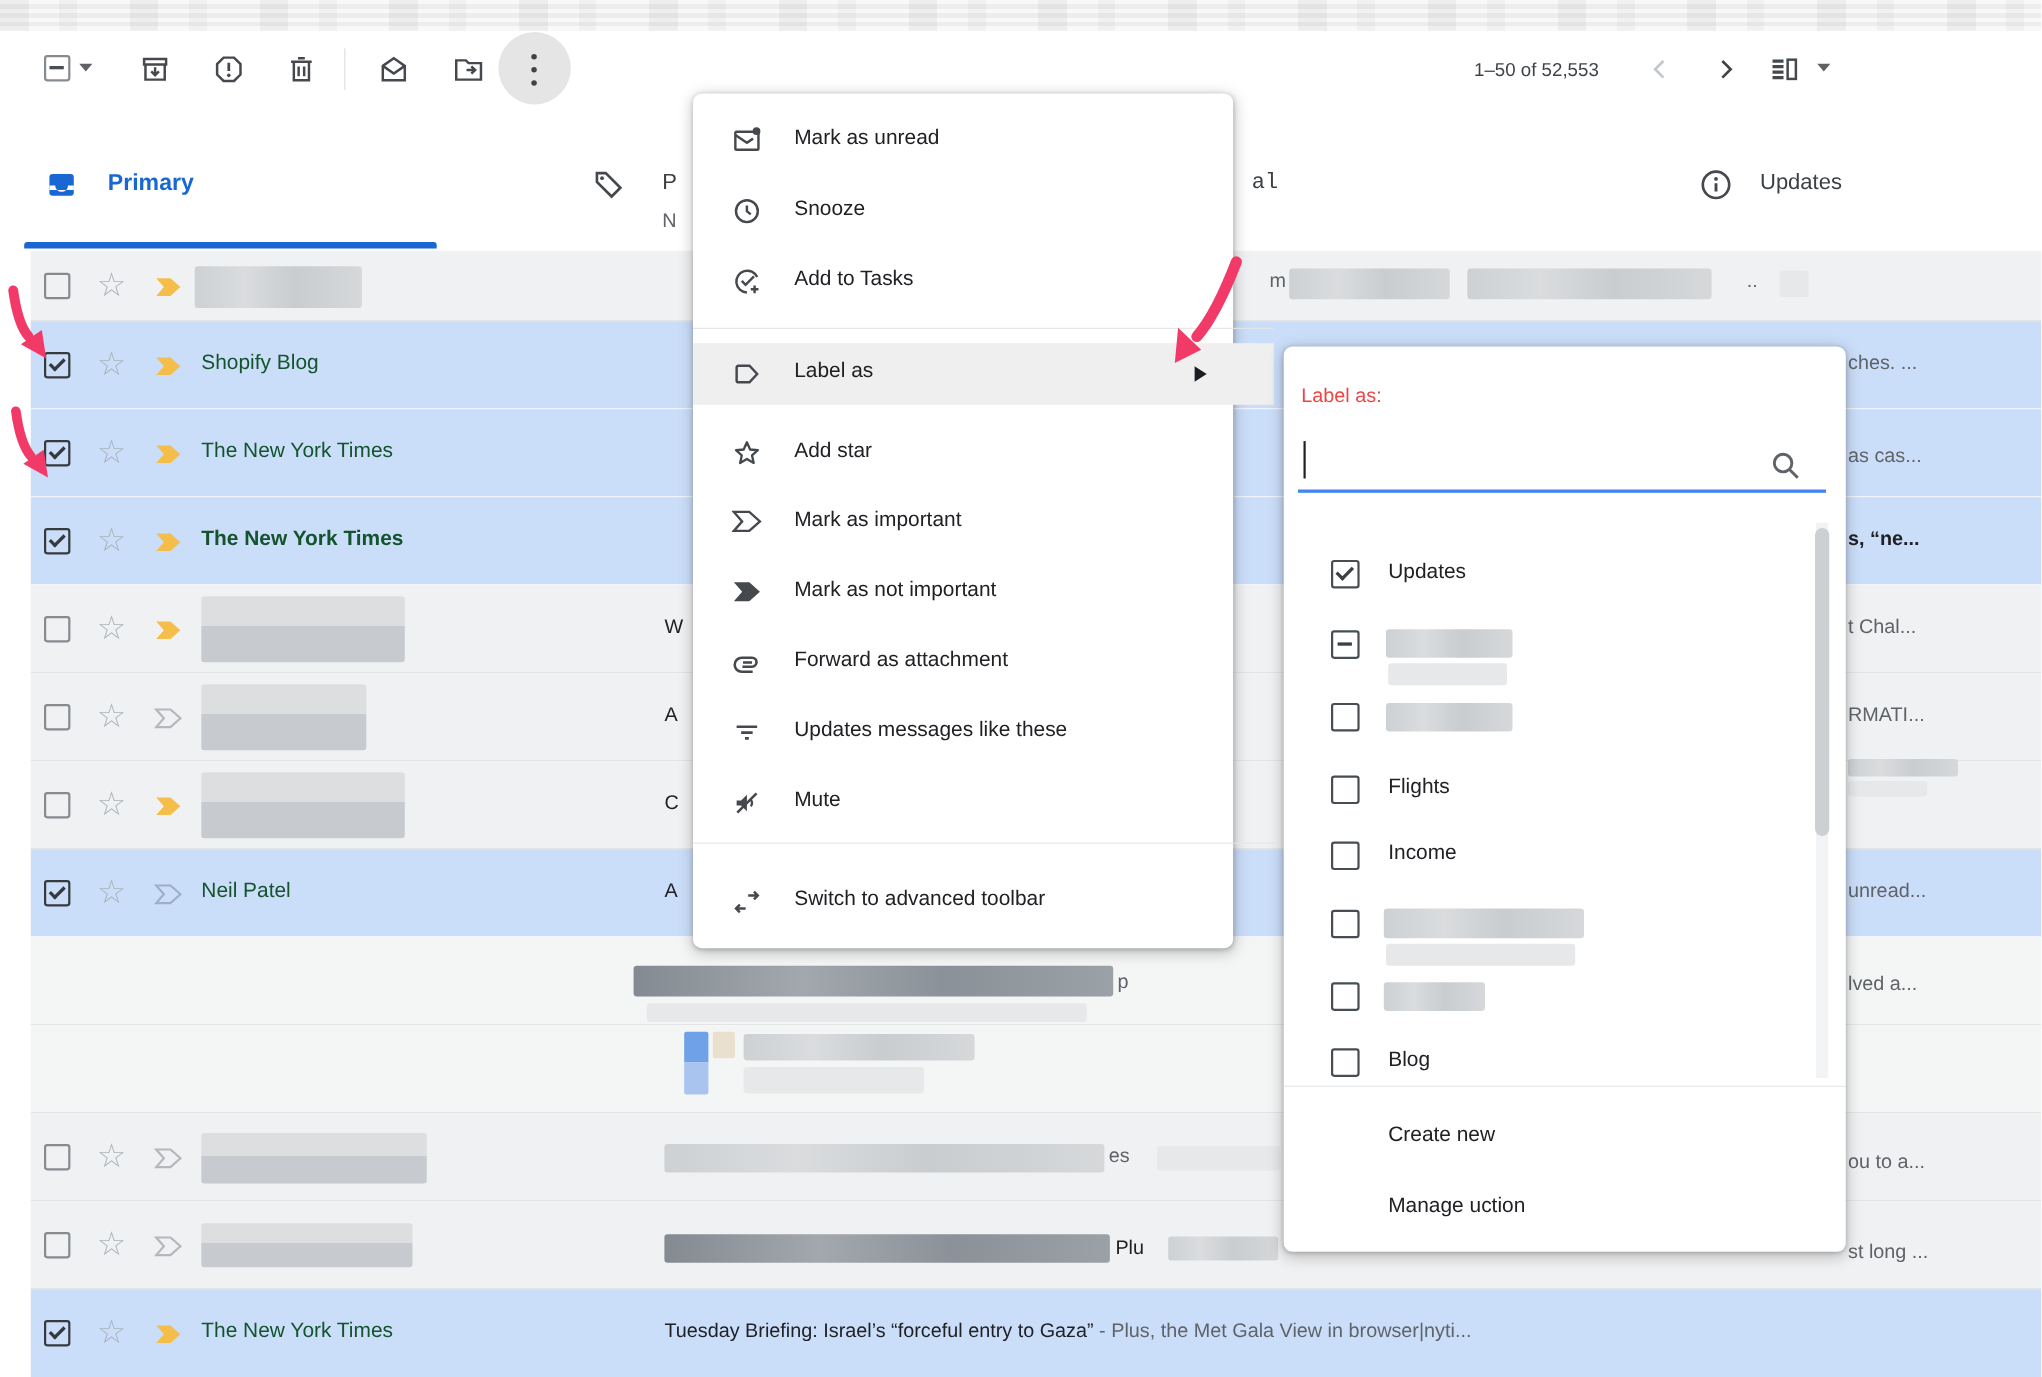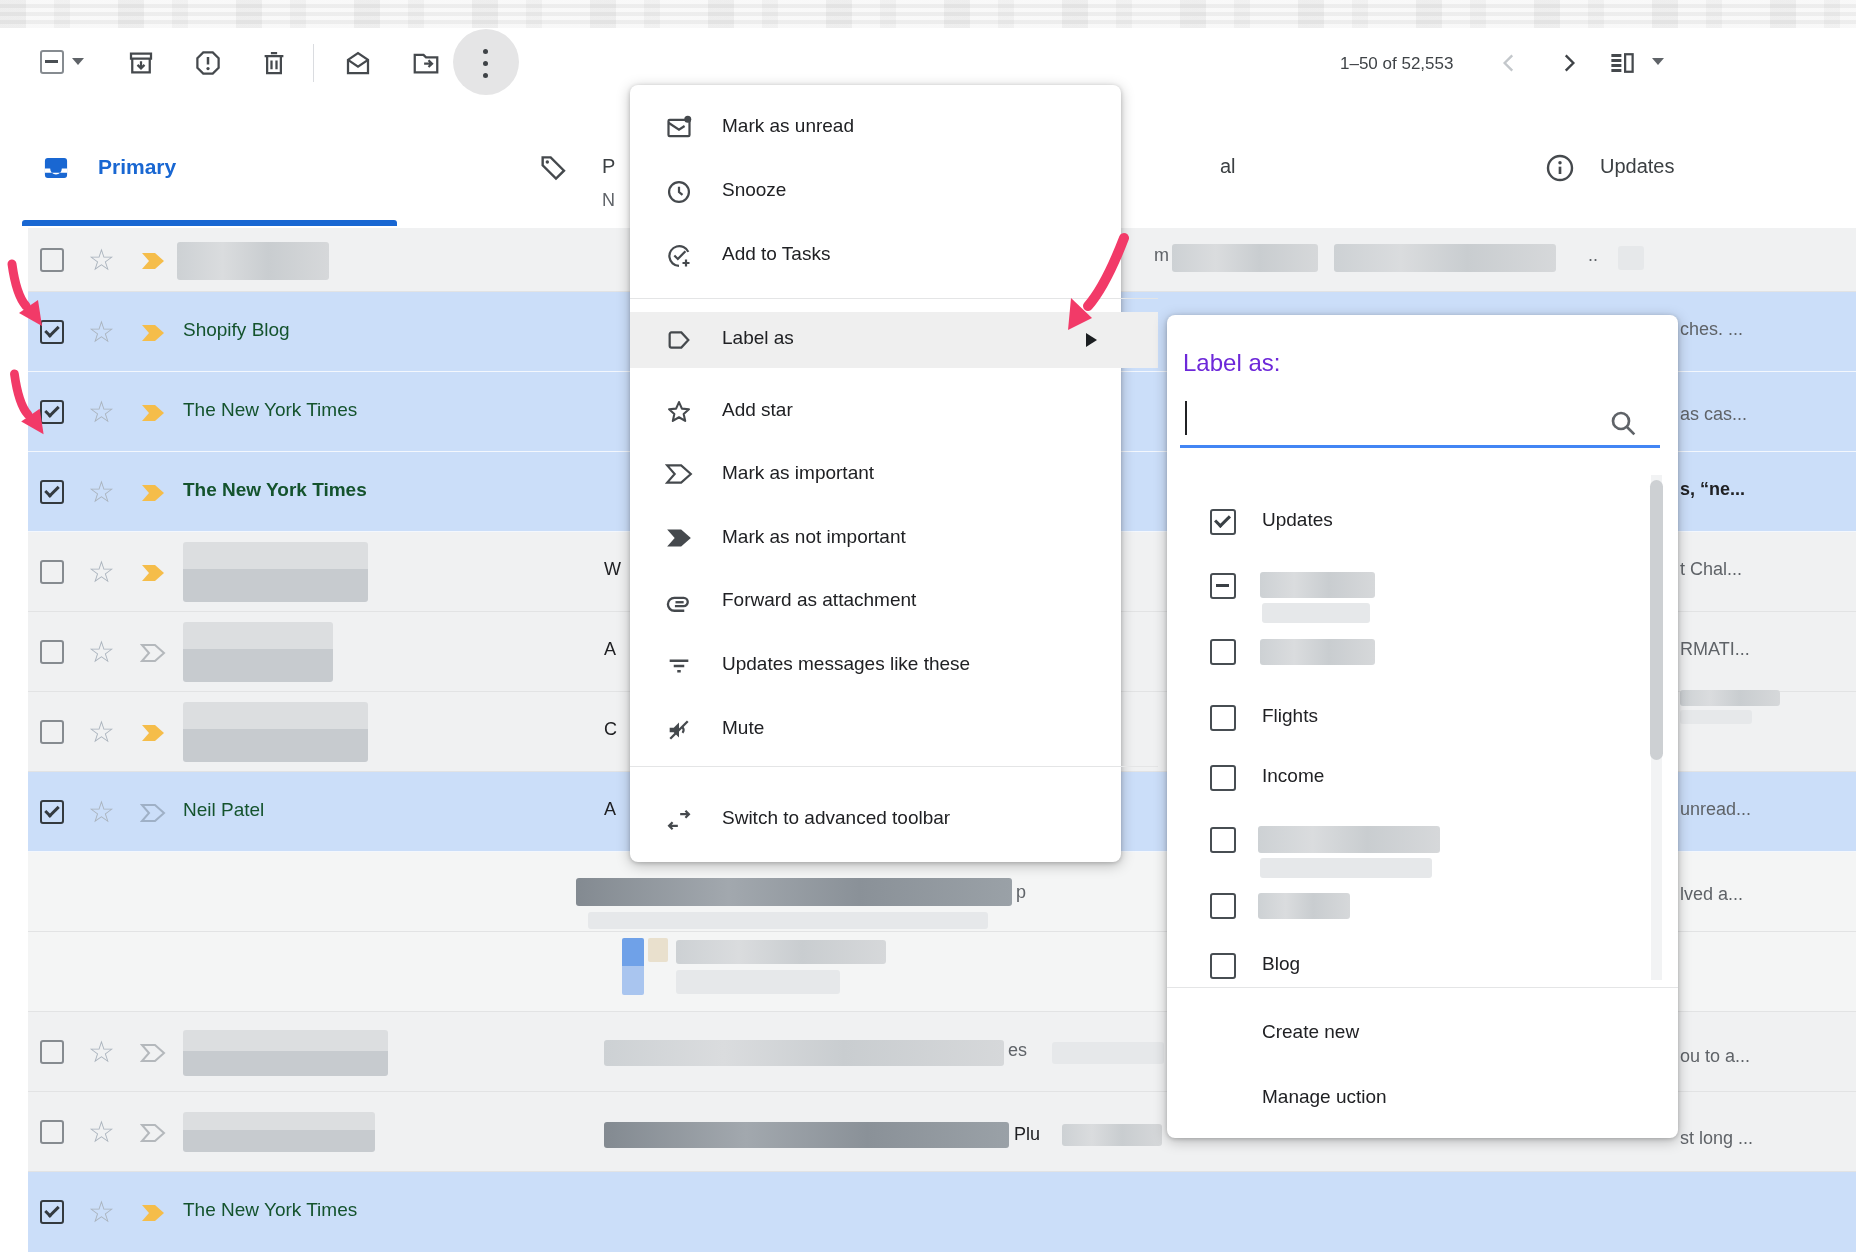--- a/index.html
+++ b/index.html
@@ -38,21 +38,21 @@
   .blur{border-radius:3px;background:linear-gradient(90deg,#cdd1d4,#dadcde 30%,#c9cdd0 60%,#d6d8da);}
   .blur.two{background:linear-gradient(180deg,#dcdee0 0 45%,#c7cbcf 45% 100%);}
   .blur.dark{background:linear-gradient(90deg,#838a91,#a2a8ae 35%,#8a9198 65%,#9aa1a7);}
   .blur.light{background:#e6e8ea;}
   
   .panel{background:#fff;border-radius:8px;box-shadow:0 3px 14px rgba(0,0,0,.25),0 1px 4px rgba(0,0,0,.18);}
   .mi-label{font-size:19px;color:#202124;white-space:nowrap;}
   .menu-divider{left:0;width:528px;height:1px;background:#e4e5e6;}
   .hl{left:0;width:528px;height:56px;background:#efefef;}
   .tri{width:0;height:0;border-left:11px solid #1b1e21;border-top:7px solid transparent;border-bottom:7px solid transparent;}
-  .lm-title{font-size:24px;color:#6d28d9;}
+  .lm-title{font-size:18px;color:#ef4444;}
   .lm-item{font-size:19px;color:#202124;white-space:nowrap;}
   .caret{width:0;height:0;border-top:7px solid #5f6368;border-left:6px solid transparent;border-right:6px solid transparent;}
   .tabline{left:22px;top:220px;width:375px;height:6px;background:#1967d2;border-radius:3px 3px 0 0;}
   .tablabel{font-size:20px;color:#3c4043;}
 </style>
 </head>
 <body>
 
 <div id="page">
 
@@ -110,21 +110,21 @@
   <div class="abs" style="left:98px;top:155px;font-size:21px;font-weight:bold;color:#1967d2;">Primary</div>
   <div class="abs tabline"></div>
 
   <svg class="abs icon" style="left:538px;top:152px" width="32" height="32" viewBox="0 0 24 24">
       <path d="M3.5 10V4h6l10 10-6 6z" fill="none" stroke="currentColor" stroke-width="1.8"></path>
       <circle cx="7" cy="7.5" r="1.3" fill="currentColor"></circle>
     </svg>
   <div class="abs tablabel" style="left:602px;top:155px;">P</div>
   <div class="abs" style="left:602px;top:190px;font-size:18px;color:#5f6368;">N</div>
 
-  <div class="abs tablabel" style="left:1220px;top:155px;">al</div>
+  <div class="abs tablabel" style="left:1138px;top:155px;font-family:Liberation Mono, monospace;">al</div>
 
   <svg class="abs icon" style="left:1544px;top:152px" width="32" height="32" viewBox="0 0 24 24">
       <circle cx="12" cy="12" r="9" fill="none" stroke="currentColor" stroke-width="1.8"></circle>
       <path d="M12 11v5.5" stroke="currentColor" stroke-width="2"></path>
       <circle cx="12" cy="8" r="1.3" fill="currentColor"></circle>
     </svg>
   <div class="abs tablabel" style="left:1600px;top:155px;">Updates</div>
 
   <div class="abs row read" style="top:228px;height:64px;">
     <div class="abs cb" style="left:12px;top:20px;"></div>
@@ -256,20 +256,21 @@
     <div class="abs snip" style="left:1652px;top:36px;">st long ...</div>
   </div>
 
   <div class="abs row sel" style="top:1172px;height:80px;border-bottom:none;">
     <div class="abs cb checked" style="left:12px;top:28px;"></div>
     <div class="abs star" style="left:60px;top:26px;">☆</div>
     <svg class="abs" style="left:112px;top:31px" width="26" height="20" viewBox="0 0 26 20">
         <path d="M2 2h13l9 8-9 8H2l7-8z" fill="#f5bd4a"></path>
       </svg>
     <div class="abs sender" style="left:155px;top:27px;">The New York Times</div>
+    <div class="abs" style="left:576px;top:27px;white-space:nowrap;"><span class="subject" style="font-weight:500;">Tuesday Briefing: Israel’s “forceful entry to Gaza”</span><span class="snip"> - Plus, the Met Gala View in browser|nyti...</span></div>
   </div>
 
   <div class="abs panel" style="left:630px;top:85px;width:491px;height:777px;z-index:20;">
     <div class="abs hl" style="top:227px;"></div>
 
     <svg class="abs icon" style="left:35px;top:29px" width="28" height="28" viewBox="0 0 24 24">
         <rect x="3" y="5" width="18" height="14" rx="1" fill="none" stroke="currentColor" stroke-width="1.9"></rect>
         <path d="M3 7.5l9 6 4.8-3.2" fill="none" stroke="currentColor" stroke-width="1.9"></path>
         <circle cx="19.5" cy="4.5" r="3" fill="currentColor"></circle>
       </svg>

